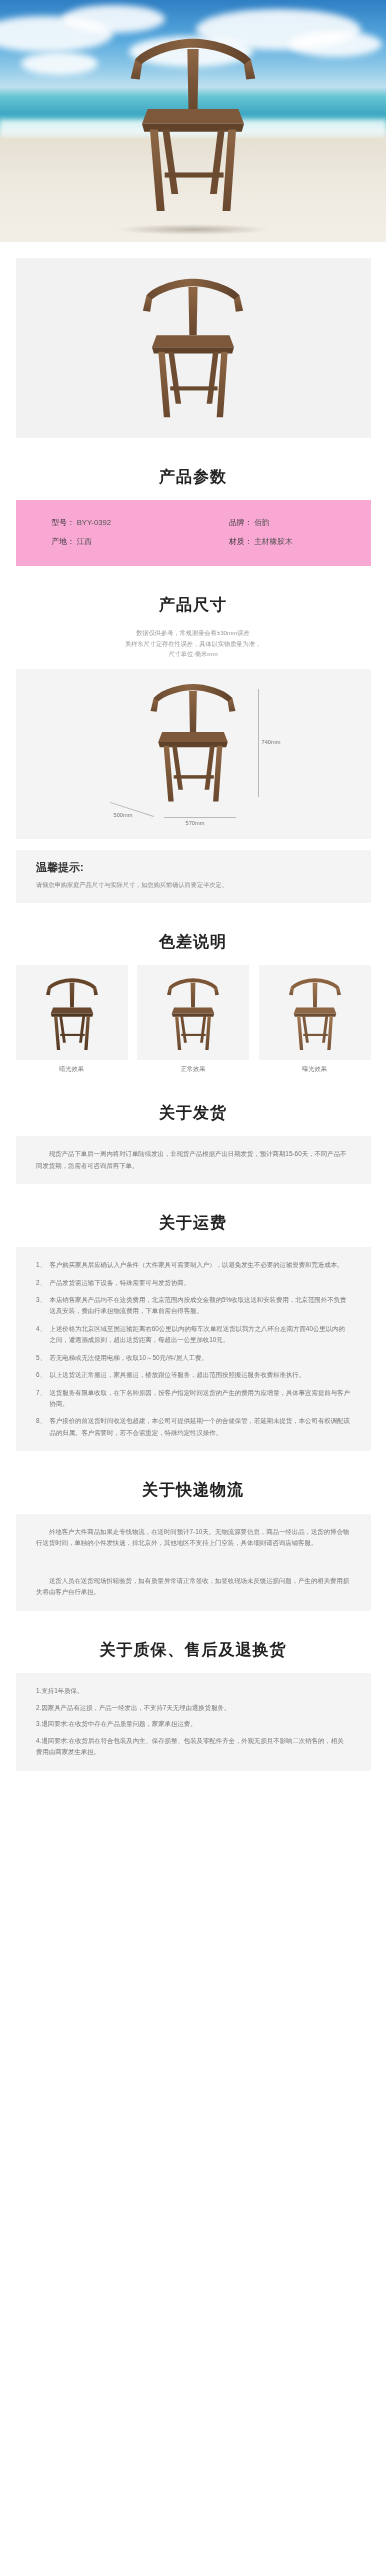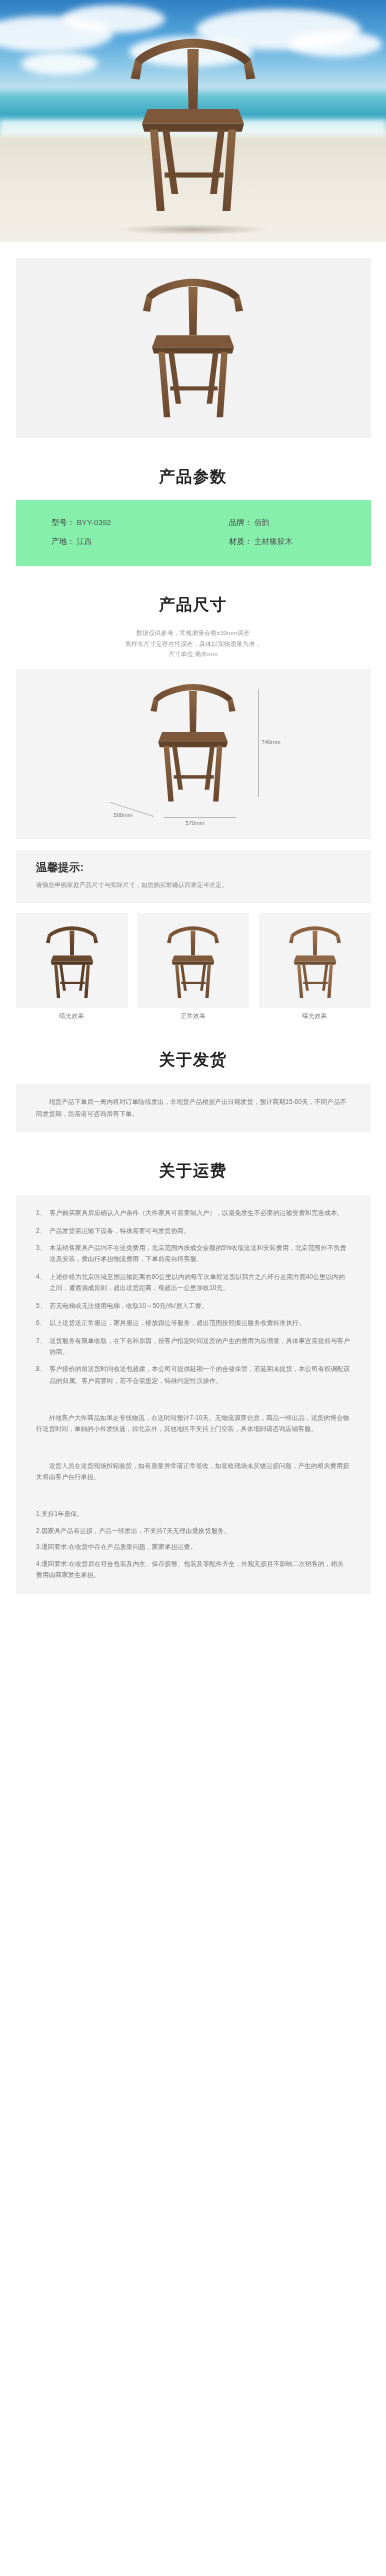--- a/index.html
+++ b/index.html
@@ -76,21 +76,21 @@
     font-size: 16px;
     font-weight: bold;
     color: #222;
     letter-spacing: 1px;
     margin: 29px 0 12.4px;
   }
 
   
   .param-table {
     width: 355px; margin: 0 auto;
-    background: #86efac;
+    background: #f9a8d4;
     padding: 13.4px 0 14.4px;
   }
   .param-row { display: flex; padding: 4.6px 0; }
   .param-cell { width: 50%; padding-left: 36px; font-size: 7.7px; color: #444; }
   .param-cell .k { color: #333; }
   .param-cell .v { color: #555; margin-left: 2.1px; }
 
   
   .size-note {
     width: 355px; margin: 0 auto; text-align: center;
@@ -302,20 +302,21 @@
 
     <div class="dim-line" style="left:148px; top:148px; width:72px; height:0.5px;"></div>
     <div class="dim" style="left:170px; top:151px;">570mm</div>
   </div>
 
   <div class="tip-box">
     <div class="tip-title">温馨提示:</div>
     <div class="tip-text">请慷您申购家庭产品尺寸与实际尺寸，如您购买前确认而要定半次定。</div>
   </div>
 
+  <h2 class="sec-title">色差说明</h2>
   <div class="color-row">
 
     <div class="color-item">
       <div class="frame">
         <div class="img-chair tint-dark">
           <svg viewBox="0 0 300 360" xmlns="http://www.w3.org/2000/svg">
             <defs>
                 <linearGradient id="d1" x1="0" y1="0" x2="0" y2="1">
                   <stop offset="0%" stop-color="#8e6745"></stop>
                   <stop offset="100%" stop-color="#69482f"></stop>
@@ -406,28 +407,30 @@
       <li>产品发货需运输下设备，特殊需要可与发货协商。</li>
       <li>本店销售家具产品均不在这类费用，北京范围内按成交金额的5%收取这送和安装费用，北京范围外不负责送及安装，费由行承担物流费用，下单前需自得客服。</li>
       <li>上述价格为北京区域至国运输距离右60公里以内的每车次单程送货以我方之八环台左南方面40公里以内的之间，遭遇酒成原则，超出送货距离，每超出一公里加收10元。</li>
       <li>若无电梯或无法使用电梯，收取10～50元/件/层人工费。</li>
       <li>以上送货送正常搬运，家具搬运，楼放跟位等服务，超出范围按照搬运服务收费标准执行。</li>
       <li>送货服务有限单收取，在下名种原因，按客户指定时间送货的产生的费用为应增量，具体事宜需提前与客户协商。</li>
       <li>客户接价的前送货时间收送包超建，本公司可提供延期一个的合健保管，若延期未提货，本公司有权调配该品的归属。客户需要时，若不会需重定，特殊约定性汉操作。</li>
     </ol>
   </div>
 
+  <h2 class="sec-title">关于快递物流</h2>
   <div class="panel">
     <p class="indent">外地客户大件商品如果走专线物流，在送时间预计7-10天。无物流源要信息，商品一经出品，送货的博会物行送货时间，单独的小件发快速，掉北京外，其他地区不支持上门空装，具体细则请咨询店铺客服。</p>
   </div>
 
   <div class="panel">
     <p class="indent">送货人员在送货现场拆箱验货，如有质量异常请正常签收，如签收现场未反馈运损问题，产生的相关费用损失将由客户自行承担。</p>
   </div>
 
+  <h2 class="sec-title">关于质保、售后及退换货</h2>
   <div class="panel">
     <ul>
       <li>1.支持1年质保。</li>
       <li>2.因家具产品有运损，产品一经发出，不支持7天无理由退换货服务。</li>
       <li>3.退回要求:在收货中存在产品质量问题，家家承担运费。</li>
       <li>4.退回要求:在收货后在符合包装及内主、保存损整、包装及零配件齐全，外观无损且不影响二次销售的，相关费用由商家发生承担。</li>
     </ul>
   </div>
 
   <div class="bottom-pad"></div>

